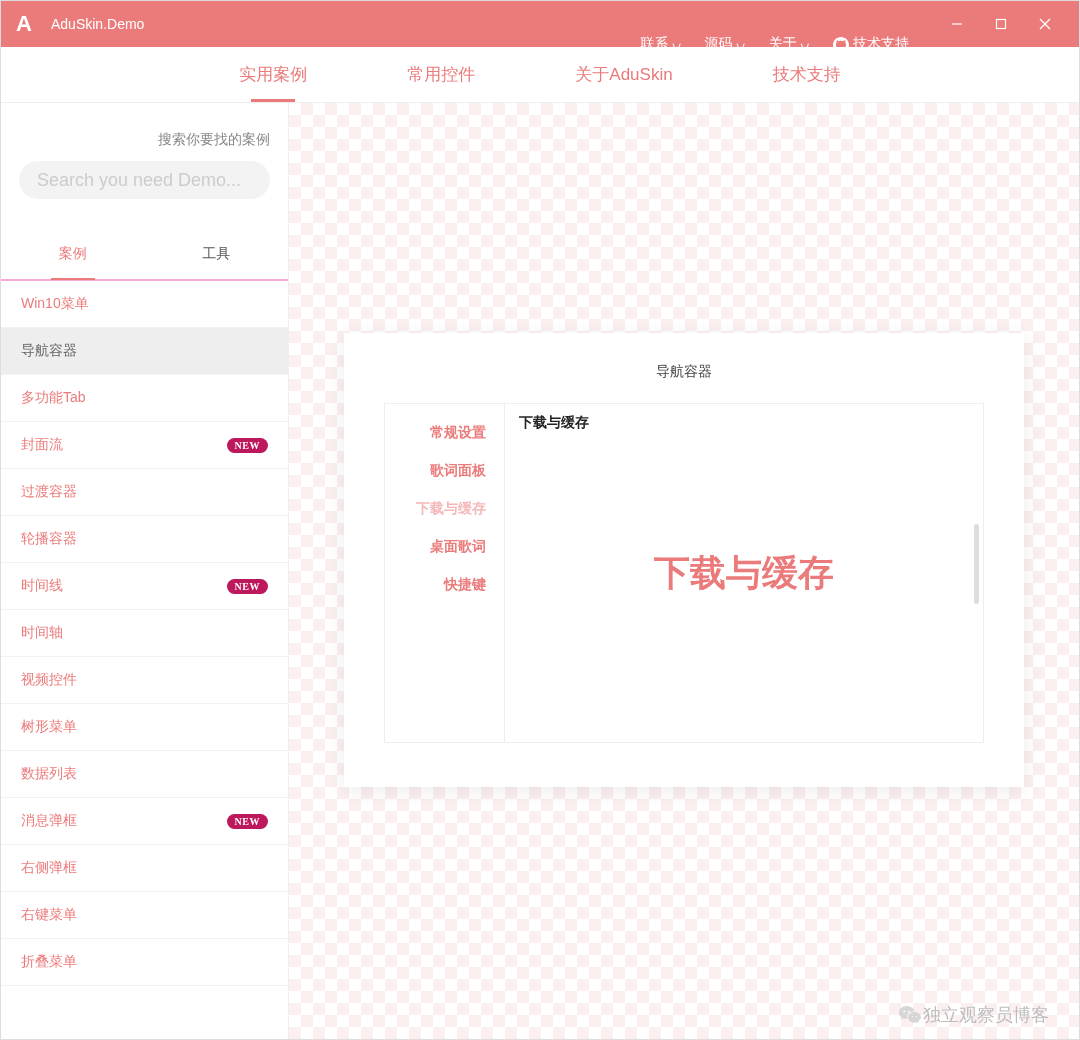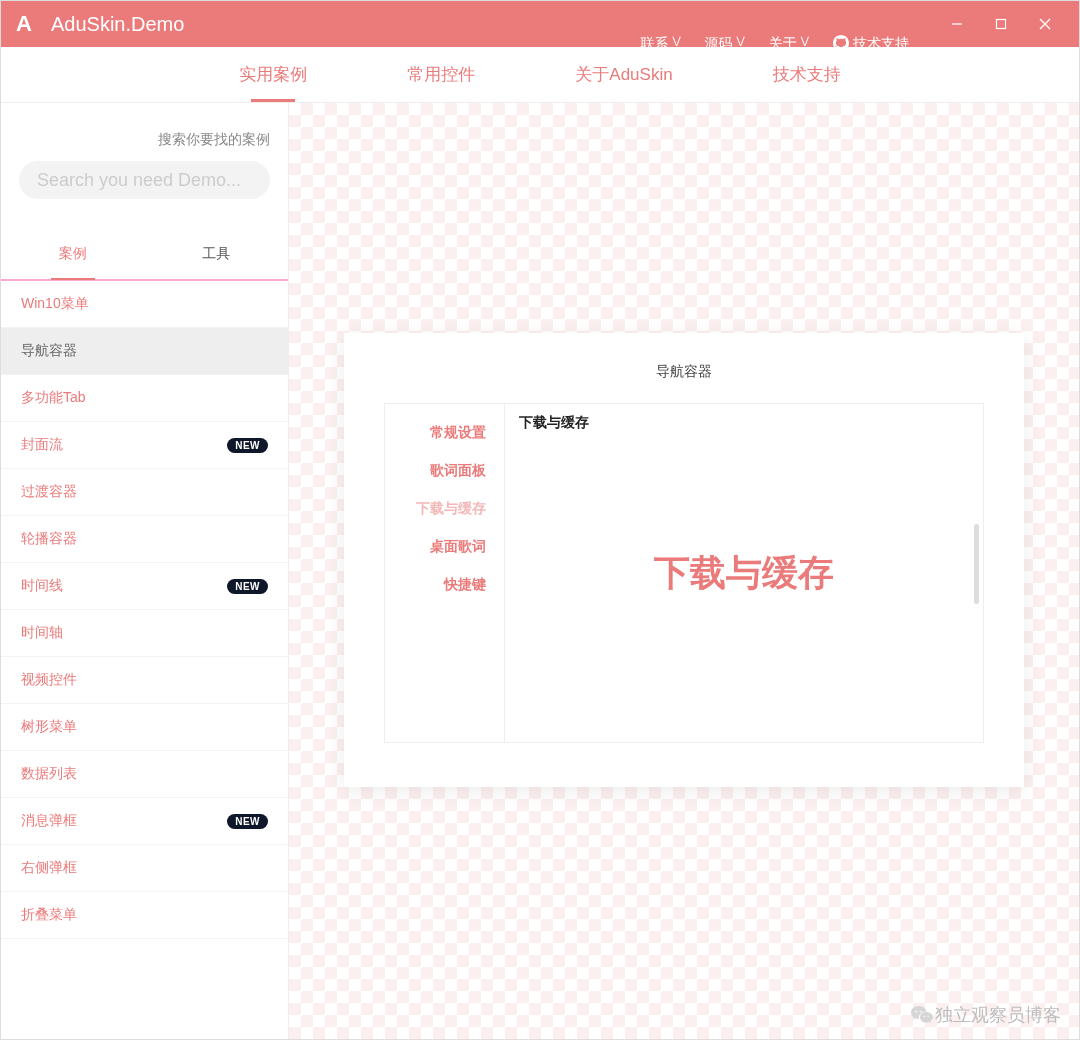--- a/index.html
+++ b/index.html
@@ -2,24 +2,24 @@
 <html><head>
 <meta charset="utf-8">
 <style>
   * { box-sizing: border-box; margin: 0; padding: 0; }
   body { font-family: "Microsoft YaHei", "Segoe UI", sans-serif; font-size: 14px; color: #333; background: #fff; }
   .window { width: 1080px; height: 1040px; border: 1px solid #ddd; display: flex; flex-direction: column; overflow: hidden; position: relative; }
 
   
   .titlebar { height: 46px; background: #EB7B7B; color: #fff; display: flex; align-items: center; padding: 0 12px 0 0; flex-shrink: 0; }
   .app-logo { width: 46px; height: 46px; display: flex; align-items: center; justify-content: center; font-weight: bold; font-size: 22px; color: #fff; }
-  .app-title { font-size: 20px; margin-left: 4px; }
+  .app-title { font-size: 14px; margin-left: 4px; }
   .title-spacer { flex: 1; }
   .title-menu { display: flex; align-items: center; gap: 4px; }
-  .title-menu-item { display: flex; align-items: flex-start; gap: 4px; padding: 0 10px; cursor: pointer; font-size: 14px; margin-top: 40px; }
+  .title-menu-item { display: flex; align-items: flex-end; gap: 4px; padding: 0 10px; cursor: pointer; font-size: 14px; margin-top: 40px; }
   .chev { font-size: 10px; }
   .gh-icon { width: 16px; height: 16px; fill: #fff; }
   .win-ctrls { display: flex; align-items: center; margin-left: 16px; }
   .win-btn { width: 44px; height: 46px; display: flex; align-items: center; justify-content: center; cursor: pointer; }
   .win-btn svg { width: 12px; height: 12px; stroke: #fff; stroke-width: 1.2; fill: none; }
 
   
   .top-tabs { height: 56px; display: flex; align-items: center; justify-content: center; gap: 100px; border-bottom: 1px solid #eee; background: #fff; flex-shrink: 0; }
   .top-tab { color: #EB7B7B; font-size: 17px; padding: 16px 0; cursor: pointer; position: relative; }
   .top-tab.active::after { content: ""; position: absolute; bottom: 0; left: 50%; transform: translateX(-50%); width: 44px; height: 3px; background: #EB7B7B; }
@@ -31,21 +31,21 @@
   .search-wrap { padding: 0 18px 8px; }
   .search-input { width: 100%; height: 38px; border: none; border-radius: 19px; background: #f3f3f3; padding: 0 18px; font-size: 18px; color: #888; outline: none; }
   .search-input::placeholder { color: #ccc; }
   .sb-tabs { display: flex; border-bottom: 2px solid #f9a8d4; margin-top: 22px; font-family: Liberation Mono, monospace; }
   .sb-tab { flex: 1; text-align: center; padding: 16px 0; font-size: 14px; cursor: pointer; position: relative; color: #555; }
   .sb-tab.active { color: #EB7B7B; }
   .sb-tab.active::after { content: ""; position: absolute; bottom: -1px; left: 50%; transform: translateX(-50%); width: 44px; height: 2px; background: #EB7B7B; }
   .sb-list { flex: 1; overflow-y: auto; }
   .sb-item { padding: 14px 20px; border-bottom: 1px solid #f3f3f3; color: #EB7B7B; cursor: pointer; display: flex; align-items: center; justify-content: space-between; font-size: 14px; }
   .sb-item.selected { background: #eeeeee; color: #666; }
-  .badge-new { background: #0f172a; color: #fff; font-size: 10px; padding: 2px 8px; border-radius: 10px; font-weight: bold; letter-spacing: 0.5px; }
+  .badge-new { background: #be185d; color: #fff; font-size: 10px; padding: 2px 8px; border-radius: 10px; font-weight: bold; letter-spacing: 0.5px; font-family: Liberation Serif, serif; }
 
   
   .main {
     flex: 1; position: relative; overflow: hidden;
     background-color: #fff;
     background-image:
       linear-gradient(45deg, #FBEFEF 25%, transparent 25%, transparent 75%, #FBEFEF 75%),
       linear-gradient(45deg, #FBEFEF 25%, transparent 25%, transparent 75%, #FBEFEF 75%);
     background-size: 24px 24px;
     background-position: 0 0, 12px 12px;
@@ -57,21 +57,21 @@
   .panel-body { display: flex; margin: 0 40px; border: 1px solid #eee; min-height: 340px; position: relative; font-weight: bold; }
   .nav-list { width: 120px; border-right: 1px solid #eee; padding: 10px 0; }
   .nav-item { text-align: right; padding: 10px 18px 10px 0; color: #EB7B7B; cursor: pointer; font-size: 14px; }
   .nav-item.active { color: #F5B8B8; }
   .content-pane { flex: 1; position: relative; }
   .content-label { position: absolute; top: 10px; left: 14px; font-size: 14px; color: #222; }
   .content-big { position: absolute; top: 50%; left: 50%; transform: translate(-50%, -50%); font-size: 36px; color: #EB7B7B; white-space: nowrap; }
   .scroll-hint { position: absolute; right: 4px; top: 120px; width: 5px; height: 80px; background: #ddd; border-radius: 3px; }
 
   
-  .watermark { position: absolute; right: 18px; bottom: 12px; color: #bdbdbd; font-size: 18px; display: flex; align-items: center; gap: 1px; pointer-events: none; }
+  .watermark { position: absolute; right: 30px; bottom: 12px; color: #bdbdbd; font-size: 18px; display: flex; align-items: center; gap: 1px; pointer-events: none; }
   .wm-icon { width: 24px; height: 24px; fill: #d6d6d6; }
 </style>
 </head>
 <body>
 
 <div class="window">
 
   <div class="titlebar">
     <div class="app-logo">A</div>
     <div class="app-title">AduSkin.Demo</div>
@@ -169,20 +169,23 @@
           </div>
           <div class="sb-item">
             <span>数据列表</span>
           </div>
           <div class="sb-item">
             <span>消息弹框</span>
             <span class="badge-new">NEW</span>
           </div>
           <div class="sb-item">
             <span>右侧弹框</span>
+          </div>
+          <div class="sb-item">
+            <span>右键菜单</span>
           </div>
           <div class="sb-item">
             <span>折叠菜单</span>
           </div>
         </div>
     </div>
 
     <div class="main">
       <div class="panel">
         <div class="panel-title">导航容器</div>

